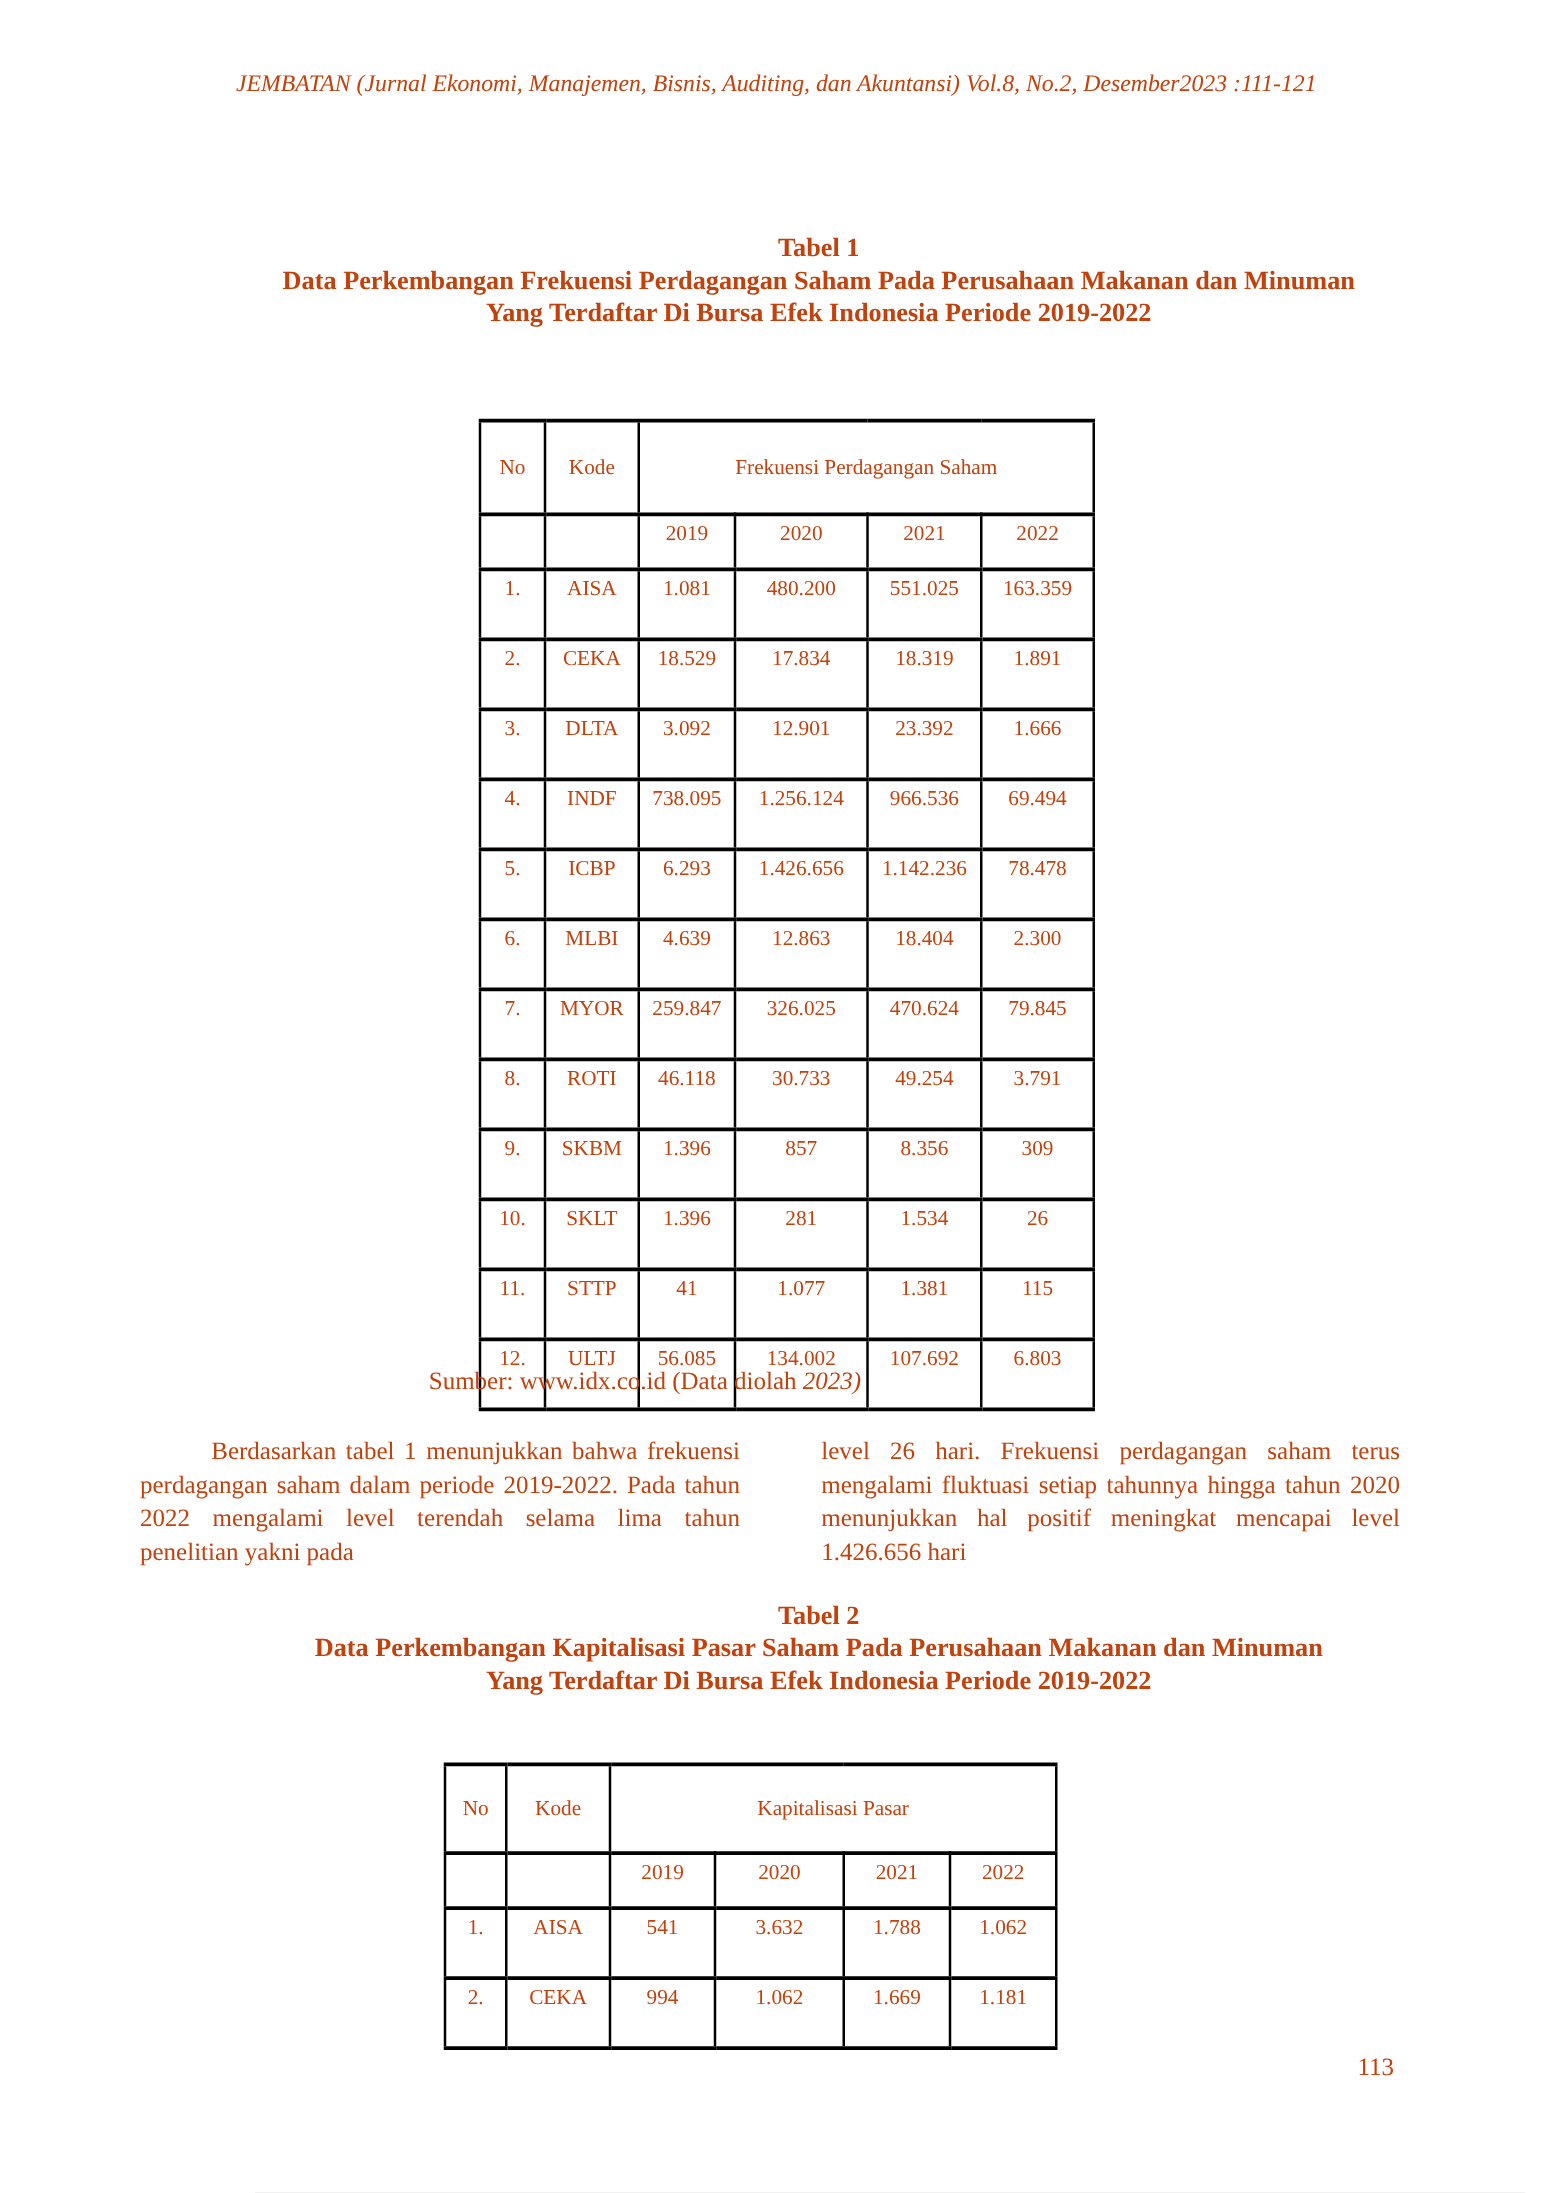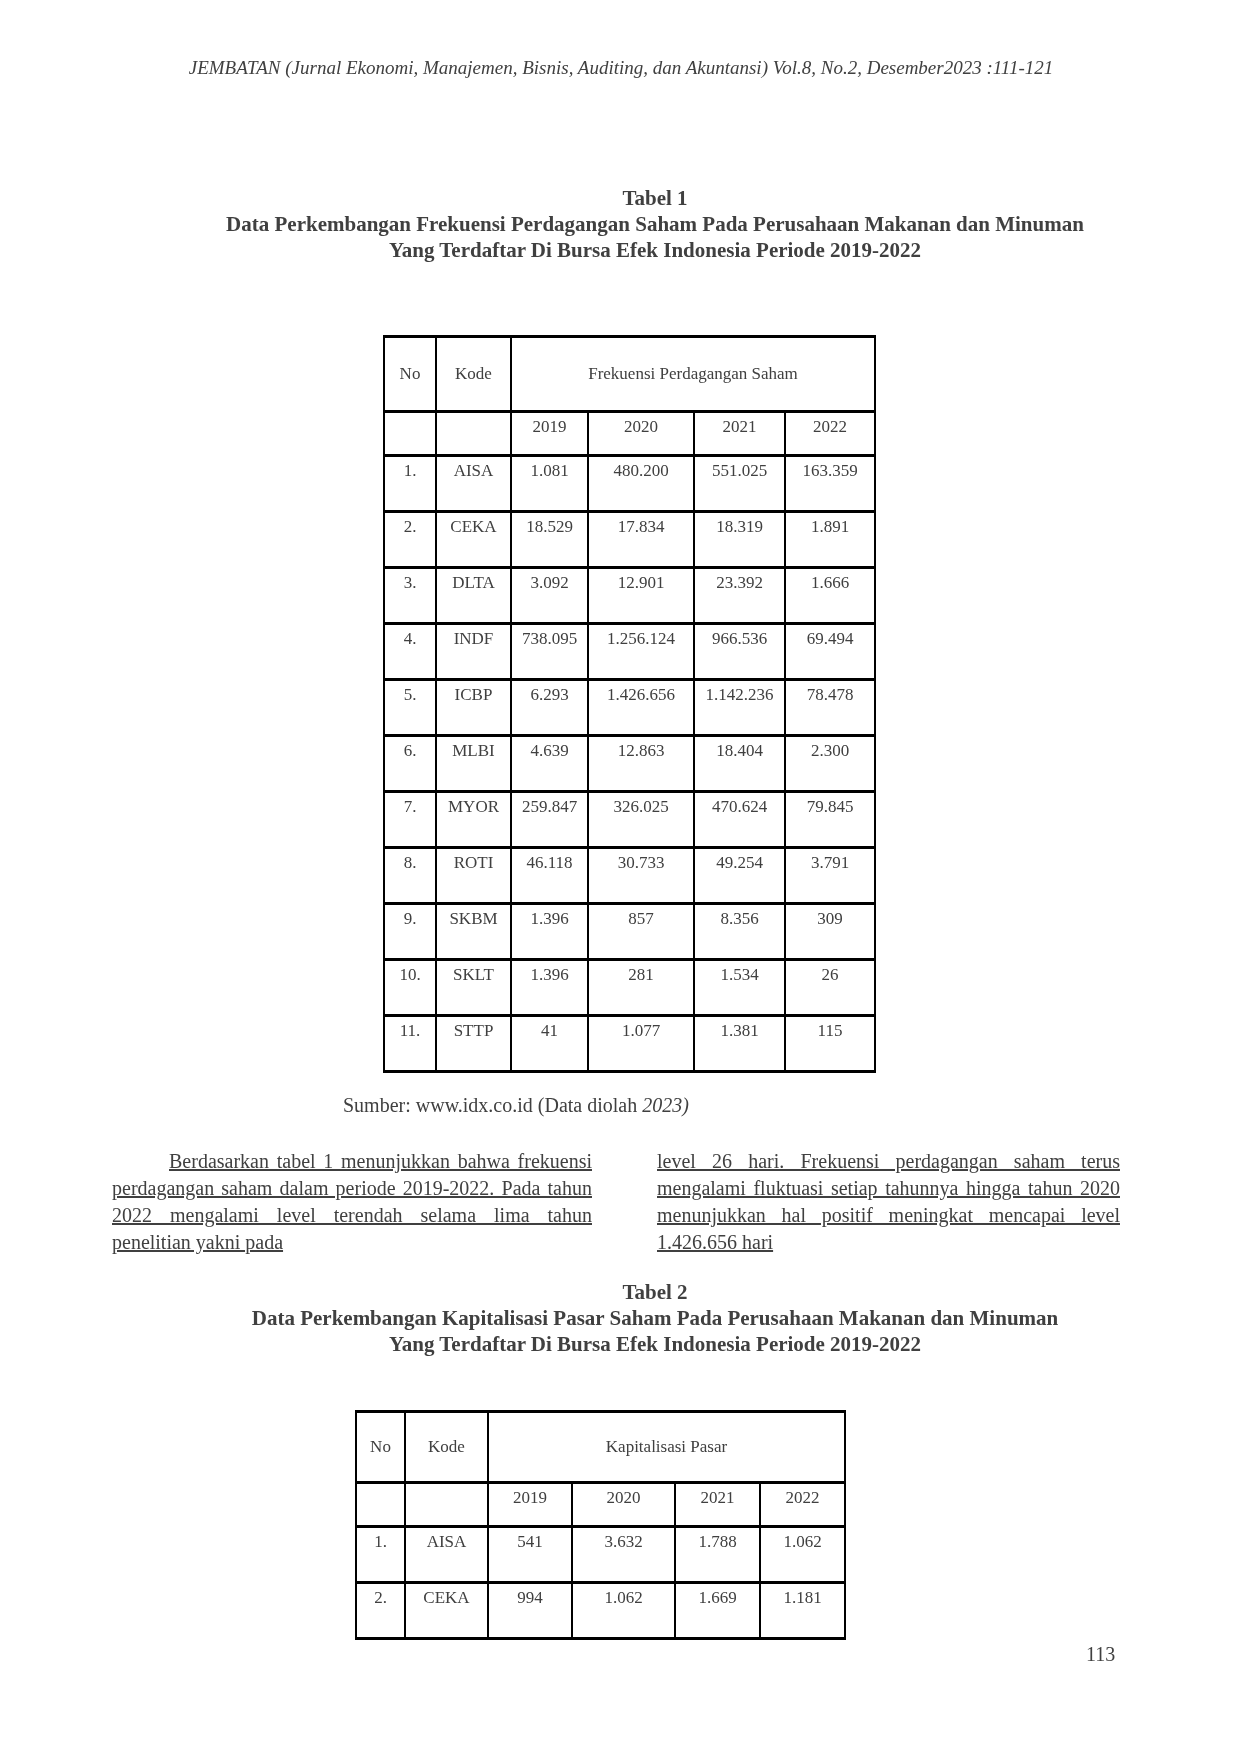--- a/index.html
+++ b/index.html
@@ -3,21 +3,21 @@
 <meta charset="utf-8">
 <style>
   html, body { margin: 0; padding: 0; background: #e8e8e8; }
   .page {
     position: relative;
     width: 1242px;
     height: 1754px;
     margin: 0 auto;
     background: #ffffff;
     font-family: "Liberation Serif", "DejaVu Serif", serif;
-    color: #404040;
+    color: #c2410c;
     overflow: hidden;
   }
 
   
   .journal-header {
     position: absolute;
     top: 57px; left: 0; width: 100%;
     text-align: center;
     font-style: italic;
     font-size: 19px;
@@ -98,21 +98,21 @@
   .source-line .italic { font-style: italic; }
 
   
   .body-col {
     position: absolute;
     top: 1148px;
     font-size: 20px;
     line-height: 27px;
     text-align: justify;
   }
-  .body-col p { margin: 0; text-decoration: underline; }
+  .body-col p { margin: 0; }
   #col-left  { left: 112px; width: 480px; }
   #col-left p { text-indent: 57px; }
   #col-right { left: 657px; width: 463px; }
 
   .page-number {
     position: absolute;
     left: 1086px; top: 1643px;
     font-size: 20px;
   }
 </style>
@@ -235,20 +235,28 @@
           <td>26</td>
         </tr>
         <tr>
           <td>11.</td>
           <td>STTP</td>
           <td>41</td>
           <td>1.077</td>
           <td>1.381</td>
           <td>115</td>
         </tr>
+        <tr>
+          <td>12.</td>
+          <td>ULTJ</td>
+          <td>56.085</td>
+          <td>134.002</td>
+          <td>107.692</td>
+          <td>6.803</td>
+        </tr>
       </tbody>
   </table>
 
   <div class="source-line">
     <span>Sumber: www.idx.co.id (Data diolah </span><span class="italic">2023)</span>
   </div>
 
   <div class="body-col" id="col-left">
     <p>Berdasarkan tabel 1 menunjukkan bahwa frekuensi perdagangan saham dalam periode 2019-2022. Pada tahun 2022 mengalami level terendah selama lima tahun penelitian yakni pada</p>
   </div>

